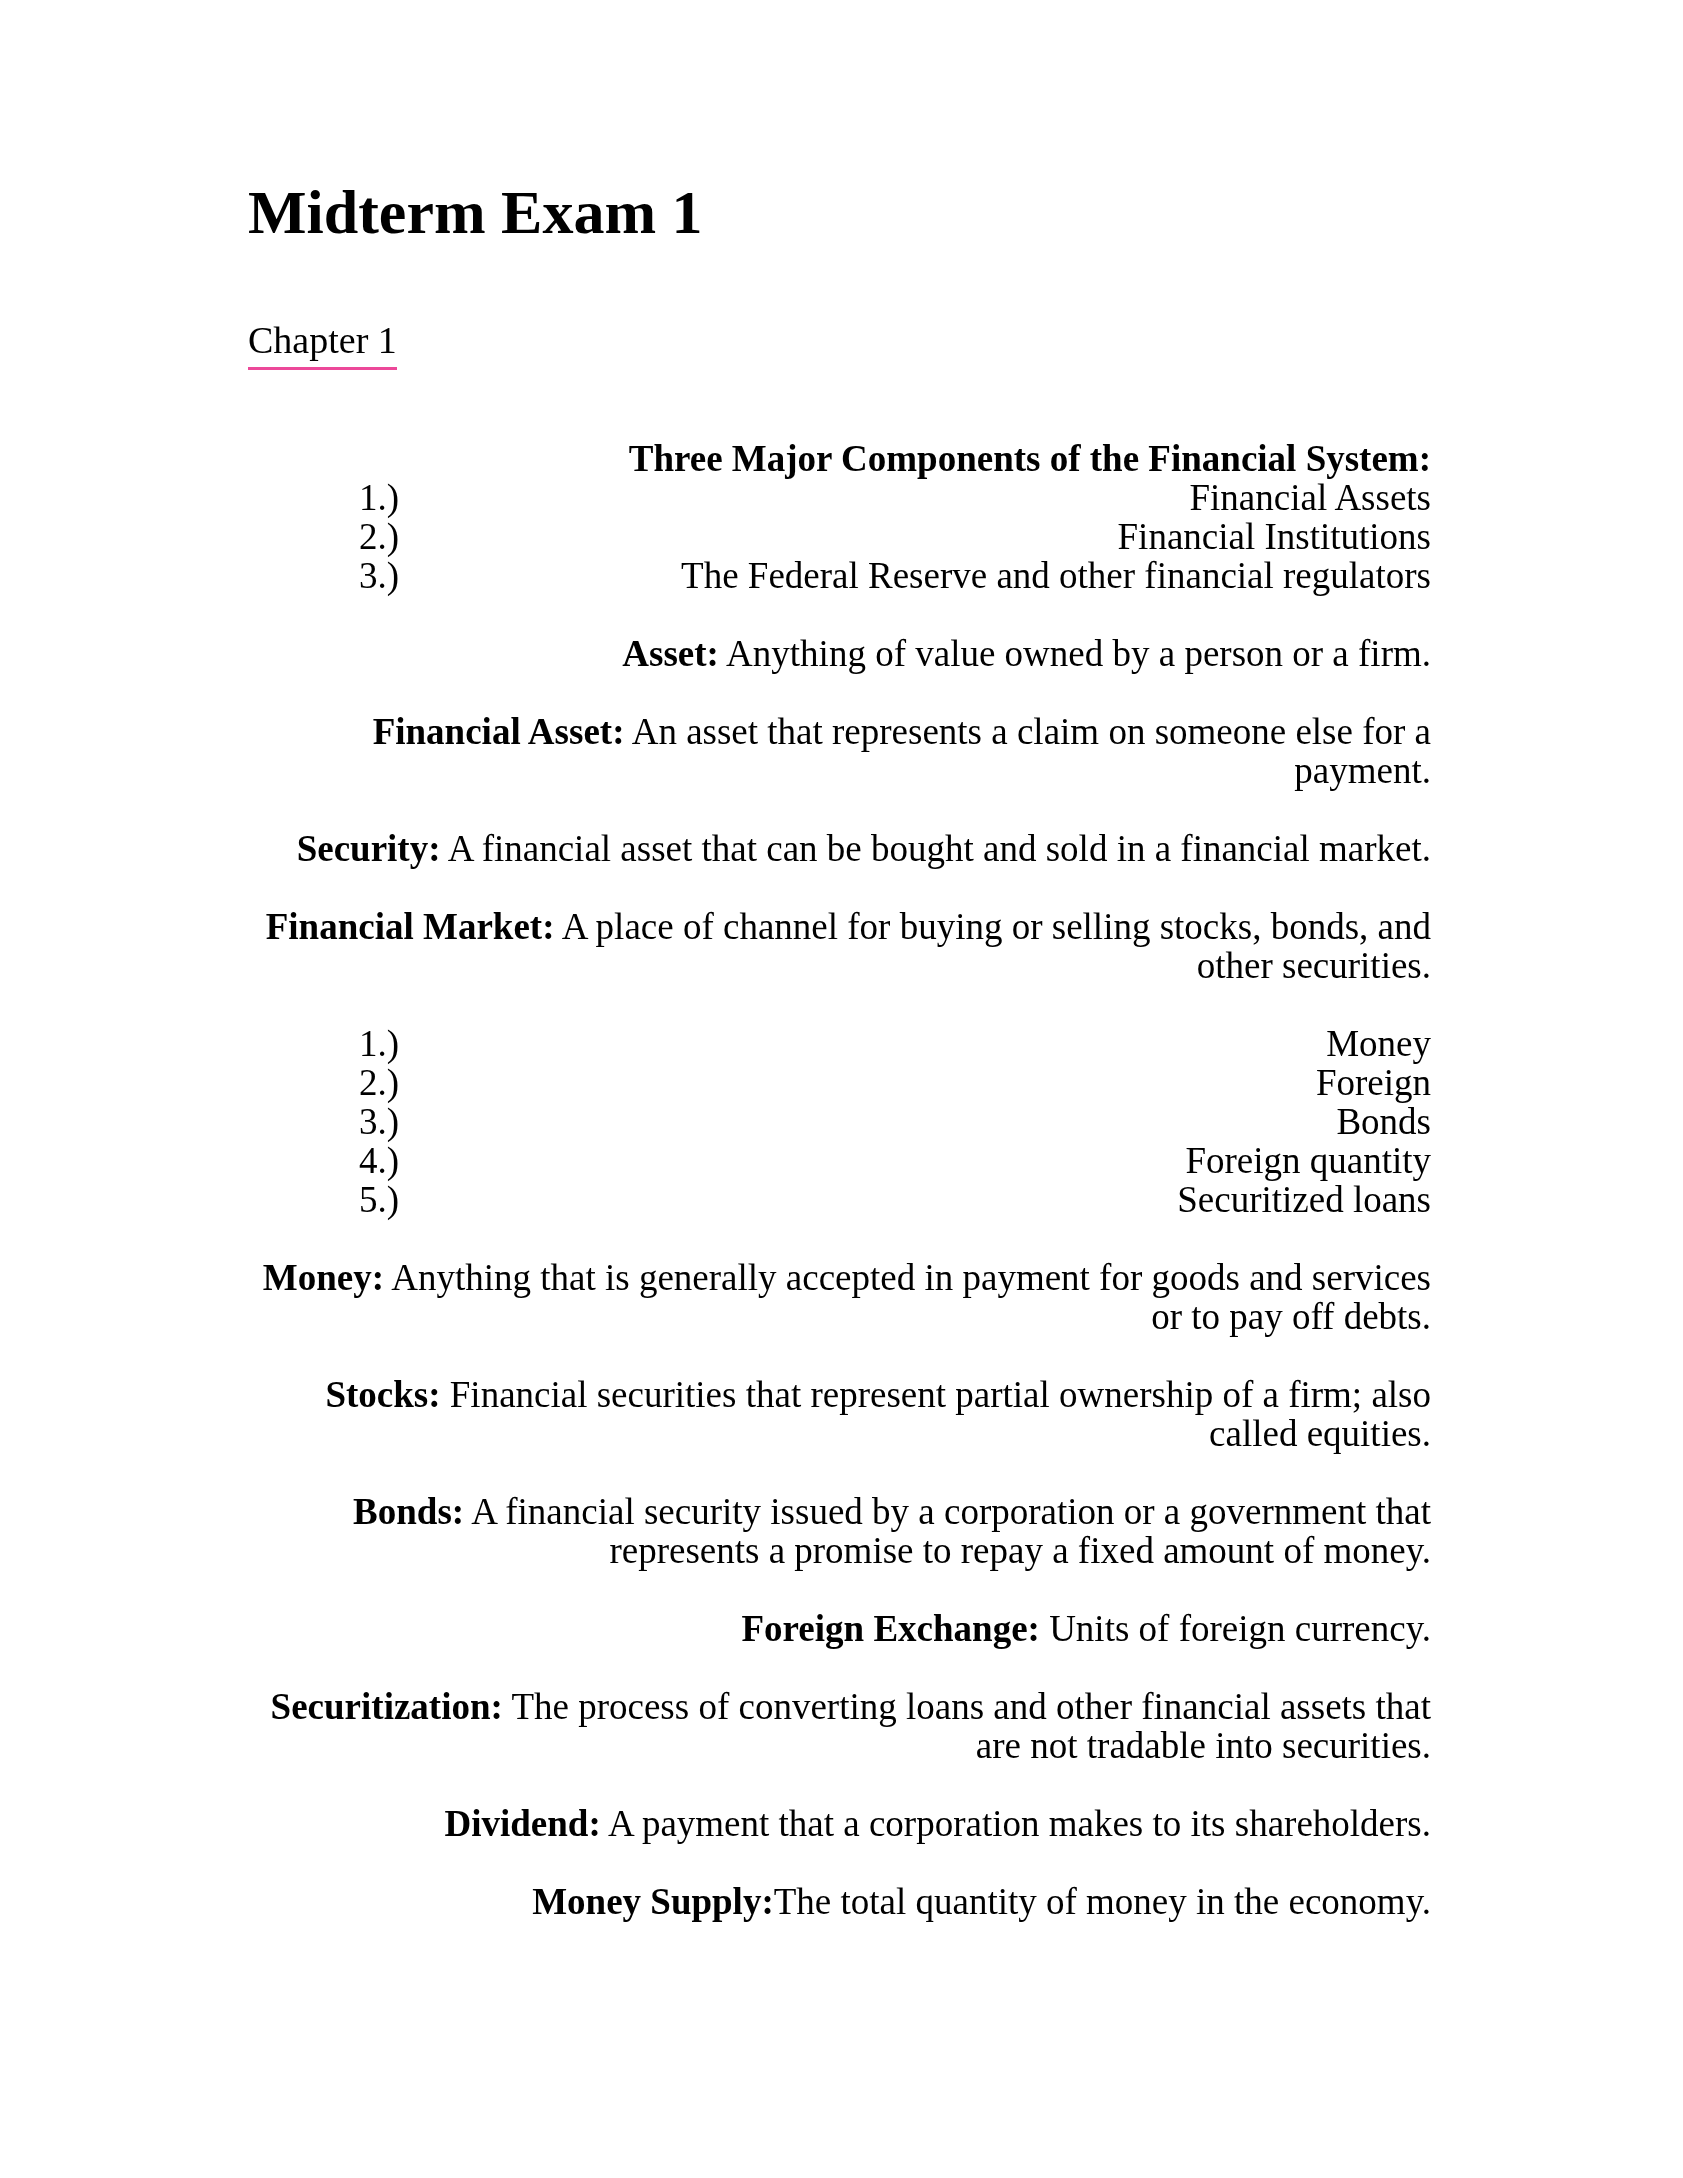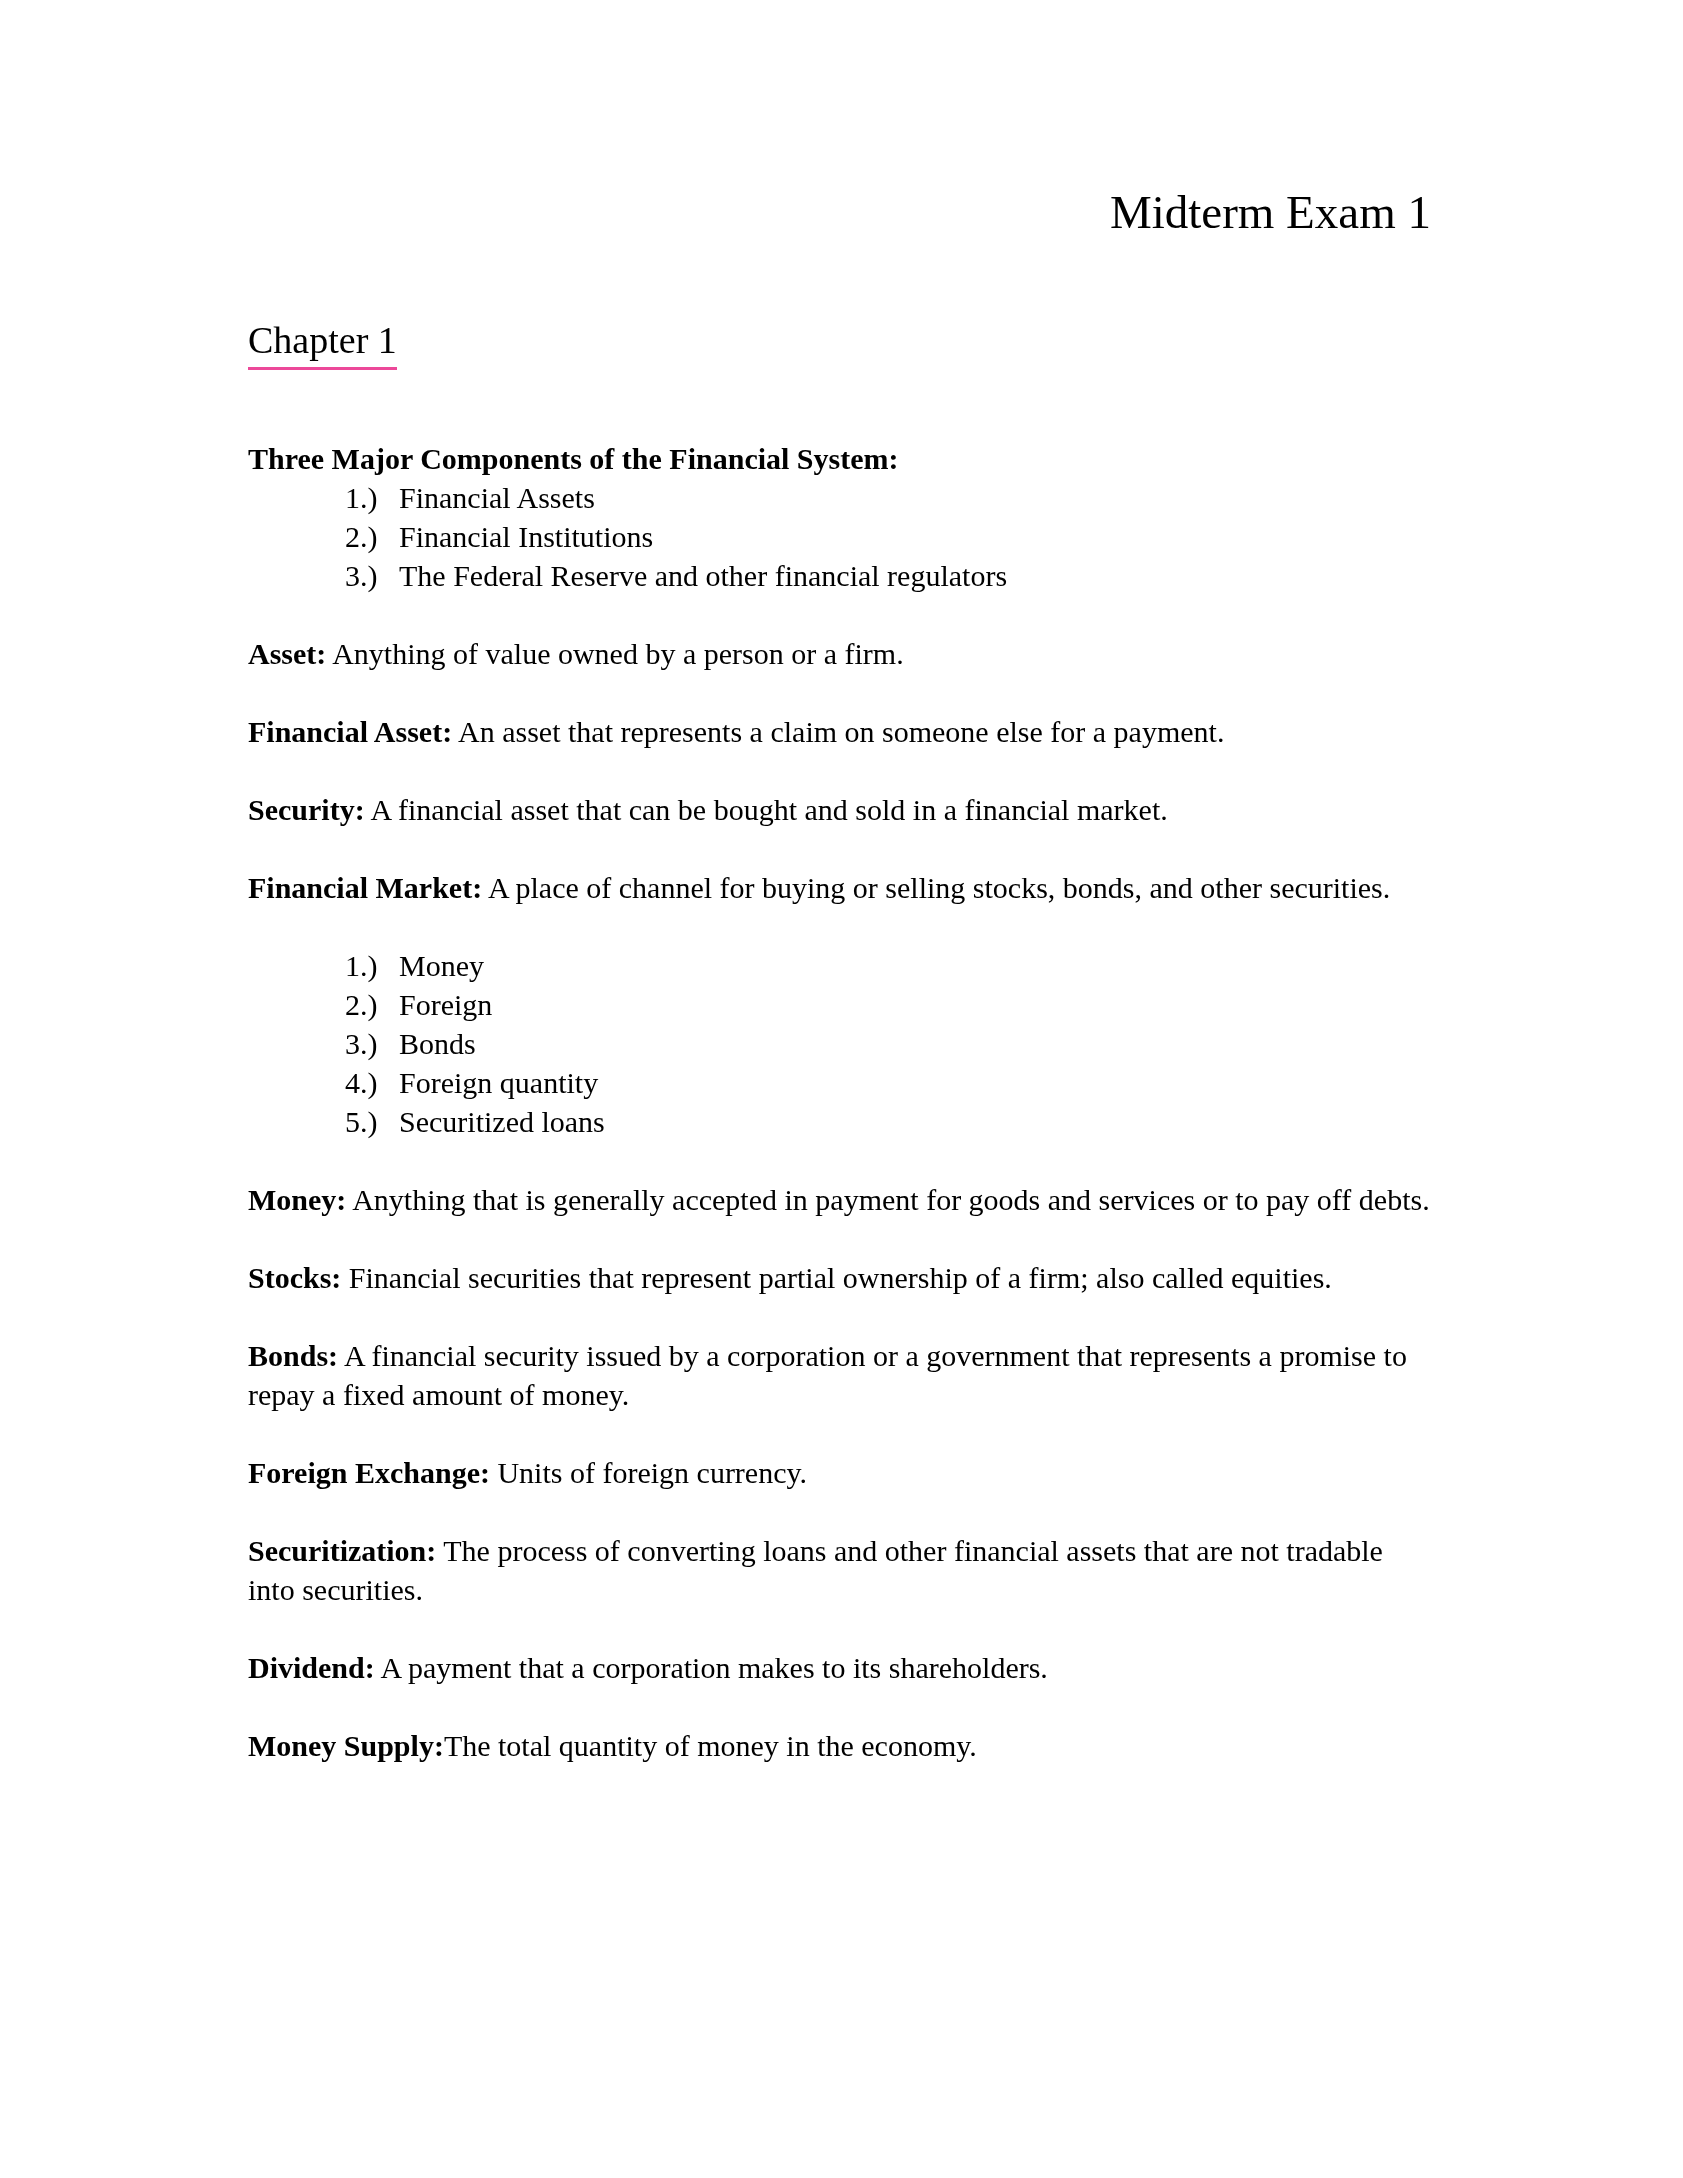--- a/index.html
+++ b/index.html
@@ -5,36 +5,36 @@
   html,body{margin:0;padding:0;background:#ffffff;}
   .page{
     position:relative;
     width:1683px;height:2178px;
     background:#ffffff;color:#000000;
     font-family:"Liberation Serif", serif;
     box-sizing:border-box;
     padding:183px 252px 0 248px;
   }
   .doc-title{
-    text-align:right;
-    font-size:47px;font-weight:normal;
+    text-align:left;
+    font-size:62px;font-weight:bold;
     line-height:59px;
     margin:0 0 74px 0;
   }
   .chapter{
     font-size:38px;font-weight:normal;
     line-height:48px;
     margin:0 0 69px 0;
   }
   .chapter .underlined{
     display:inline-block;
     border-bottom:3px solid #ec4899;
     padding-bottom:3px;
   }
-  .body-copy{font-size:30px;line-height:39px;}
+  .body-copy{font-size:37px;line-height:39px;text-align:right;}
   p.def{margin:16px 0 39px 0;}
   p.hd{margin:0;font-weight:bold;}
   .term{font-weight:bold;}
   ul.num-list{
     list-style:none;
     margin:0 0 39px 0;
     padding:0 0 0 97px;
   }
   ul.num-list li{display:flex;}
   ul.num-list .num{flex:0 0 54px;width:54px;}

